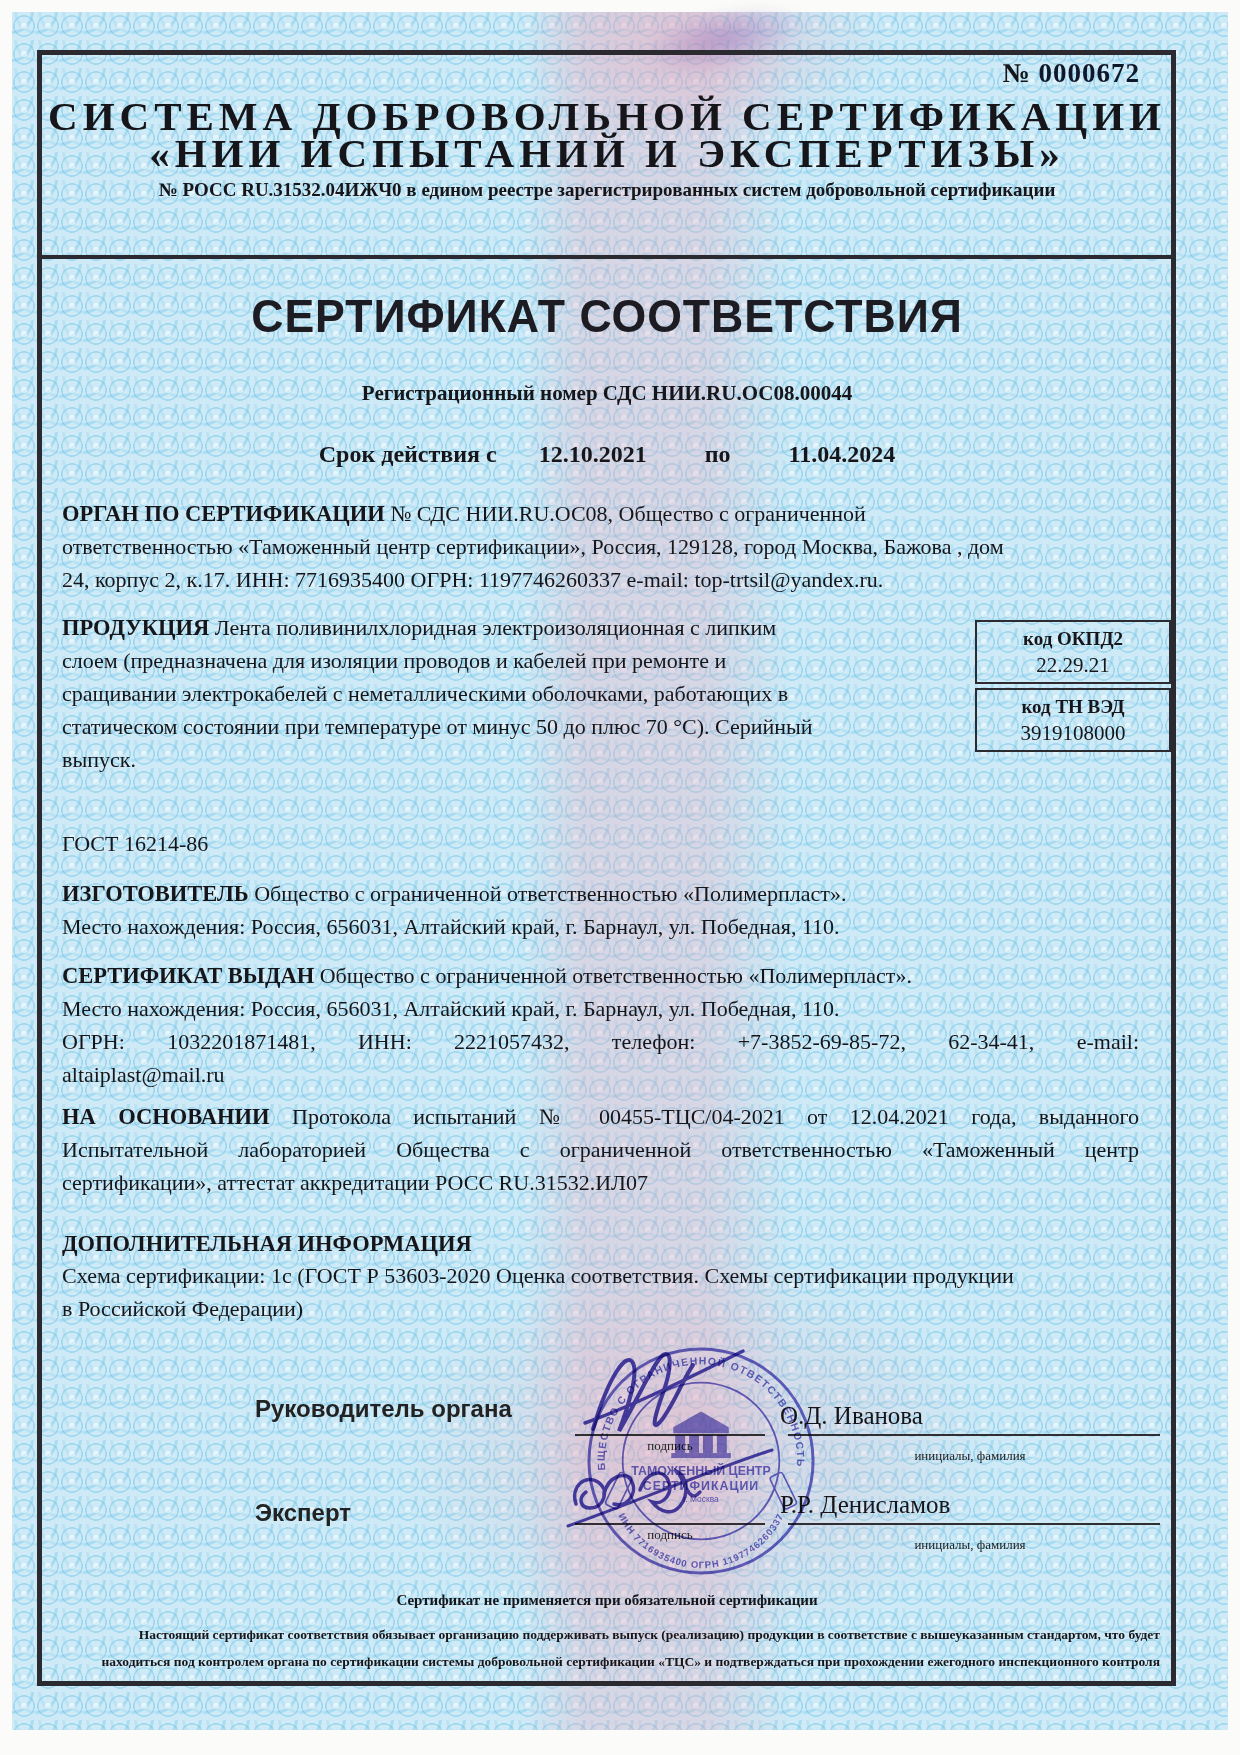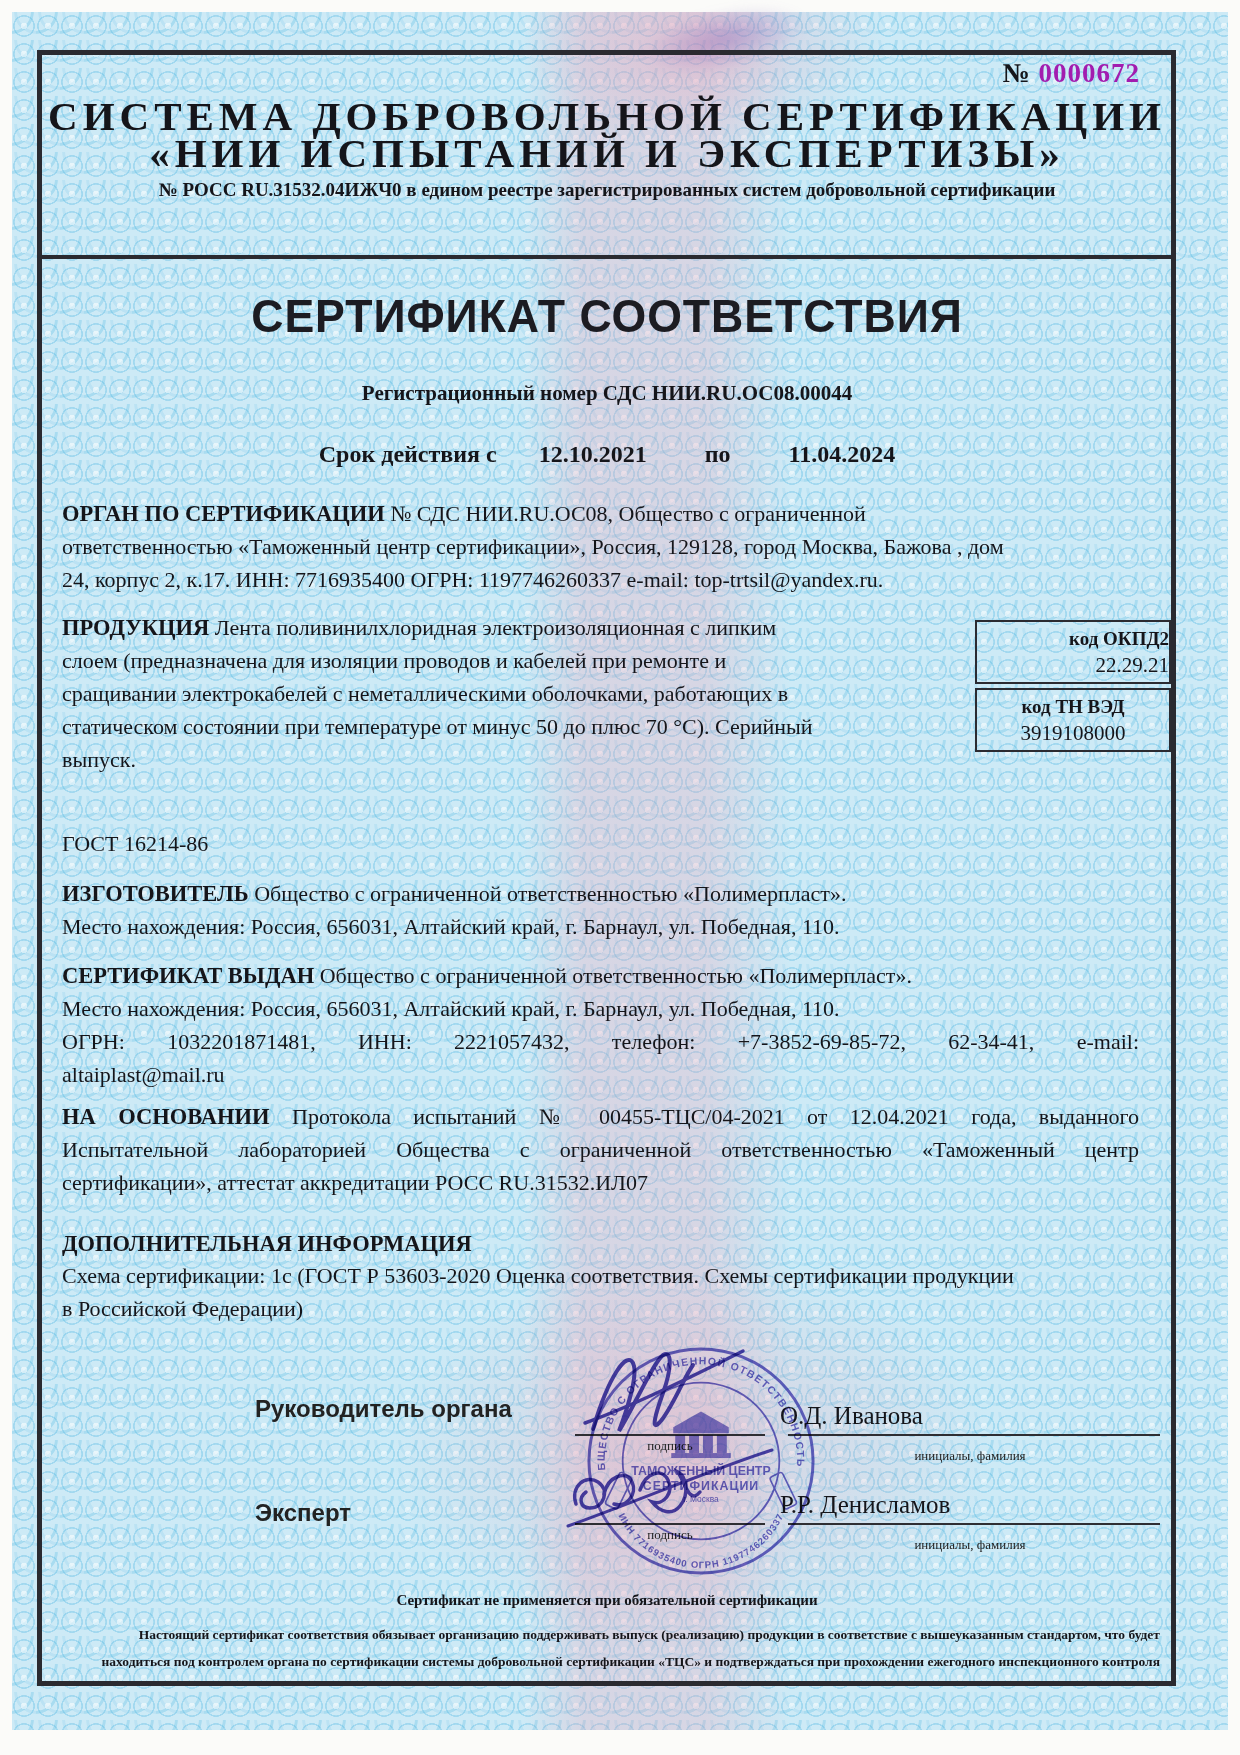--- a/index.html
+++ b/index.html
@@ -31,21 +31,21 @@
     filter:blur(4px);transform:rotate(-12deg);
   }
   .frame{
     position:absolute;left:37px;top:50px;width:1139px;height:1636px;
     border:5px solid #2a2a30;box-sizing:border-box;
   }
   .hdivider{position:absolute;left:37px;top:255px;width:1139px;height:4px;background:#2a2a30;}
   .abs{position:absolute;}
   .centerband{left:42px;width:1130px;text-align:center;}
   .certno{top:58px;right:100px;font-size:27px;font-weight:700;letter-spacing:1px;}
-  .certno .digits{color:#a21caf;}
+  .certno .digits{color:#0f172a;}
   .sysline{font-weight:700;font-size:41px;letter-spacing:5px;white-space:nowrap;}
   .sys1{top:92px;}
   .sys2{top:129px;}
   .registry{top:170px;font-weight:700;font-size:19px;margin-top:9px;}
   .doctitle{
     top:288px;font-family:"Liberation Sans", sans-serif;font-weight:700;
     font-size:47px;letter-spacing:1px;transform:scaleX(.95);color:#1c1c22;
   }
   .regnum{top:381px;font-weight:700;font-size:21px;}
   .validity{top:441px;font-weight:700;font-size:24px;}
@@ -55,21 +55,21 @@
   .para b{font-size:22.5px;}
   .stretch{text-align:justify;text-align-last:justify;}
   .organ{top:497px;}
   .production{top:611px;width:915px;}
   .codebox{
     left:975px;width:196px;height:64px;border:2px solid #2b2b31;box-sizing:border-box;
     text-align:center;padding-top:4px;
   }
   .codebox .clabel{font-weight:700;font-size:19px;line-height:26px;display:block;}
   .codebox .cvalue{font-size:21px;line-height:27px;display:block;}
-  .box1{top:620px;text-align:right;}
+  .box1{top:620px;}
   .box2{top:688px;}
   .conformity-label{top:792px;font-weight:700;font-size:22.5px;}
   .gost{top:827px;}
   .manufacturer{top:877px;}
   .issued{top:959px;}
   .basis{top:1100px;}
   .additional-label{top:1227px;font-weight:700;font-size:22.5px;left:62px;}
   .additional{top:1259px;}
   .role{font-family:"Liberation Sans", sans-serif;font-weight:700;font-size:24px;color:#222;}
   .role1{left:255px;top:1395px;}

